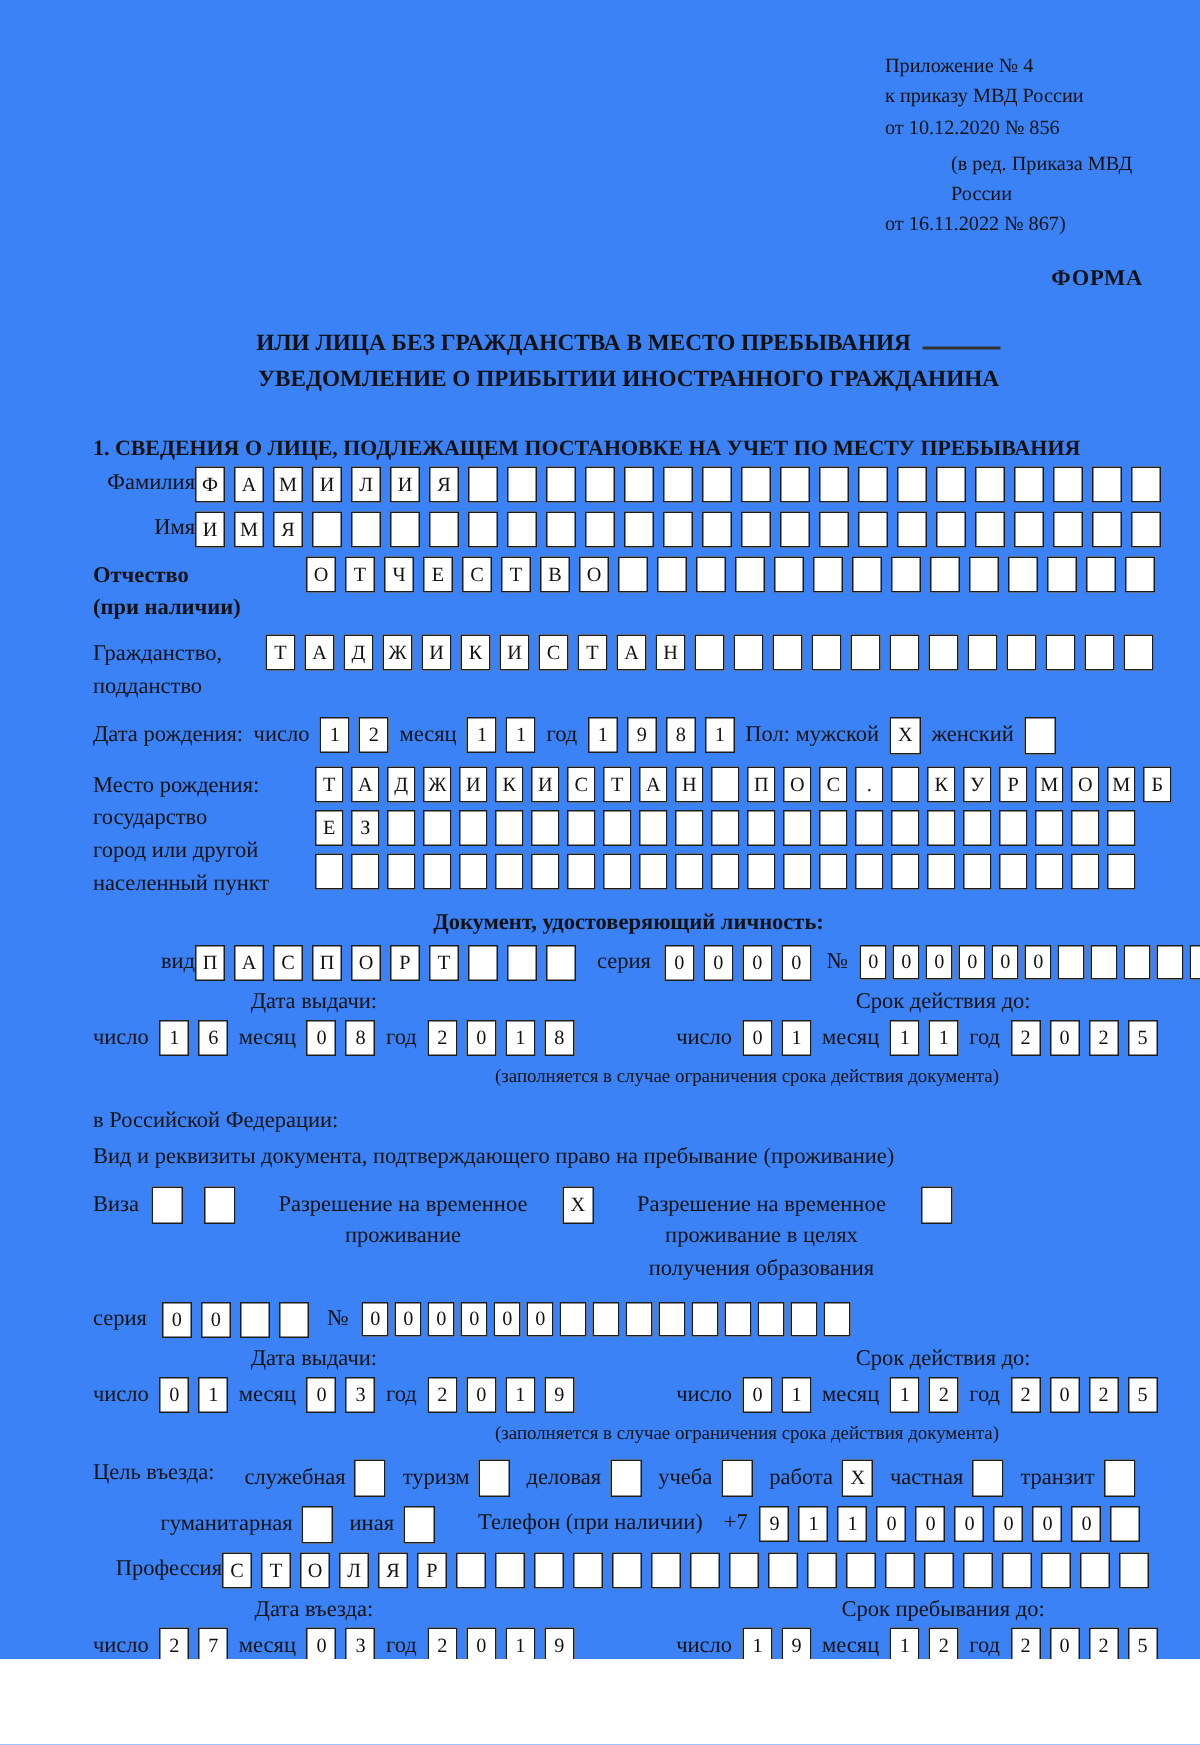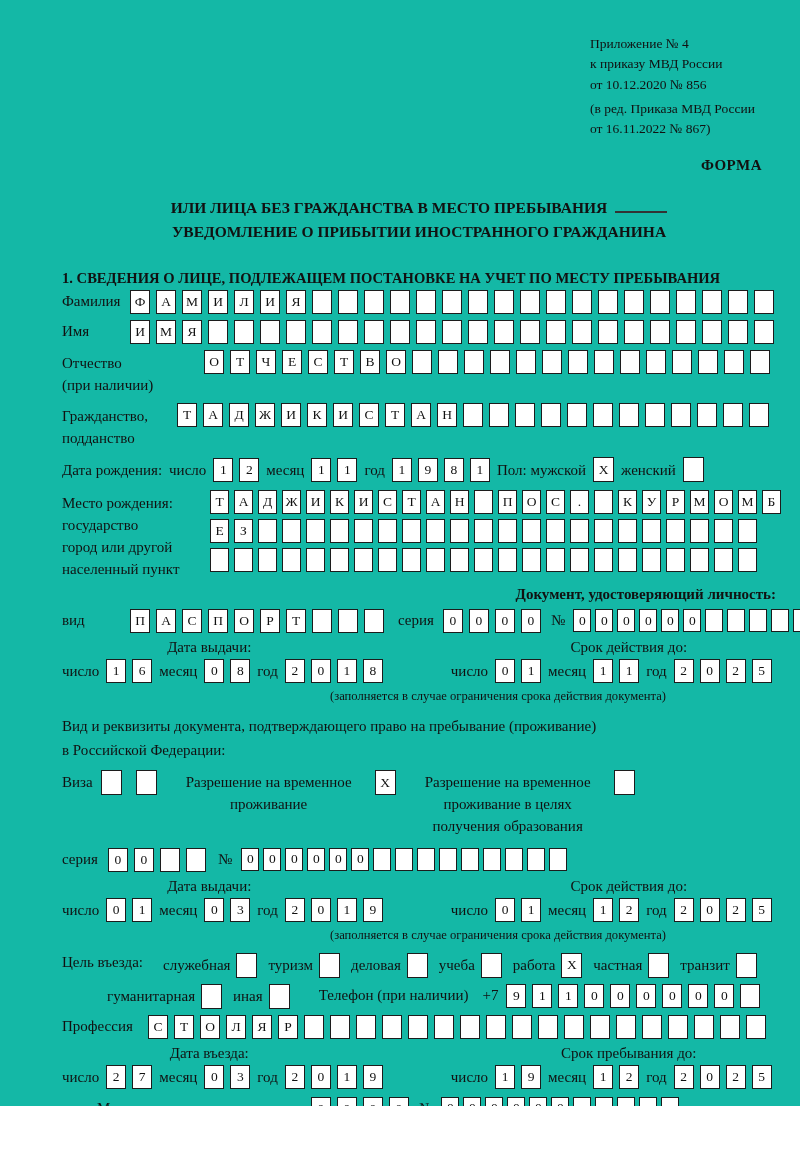--- a/index.html
+++ b/index.html
@@ -1,38 +1,38 @@
 <!DOCTYPE html>
 <html><head>
 <meta charset="utf-8">
 <style>
   html,body{margin:0;padding:0;background:#fff;}
   .page{width:800px;height:1106px;box-sizing:border-box;padding:34px 24px 16px 62px;
         font-family:"Liberation Serif","DejaVu Serif",serif;color:#111;font-size:15px;
-        position:relative;overflow:hidden;background:#14b8a6;}
+        position:relative;overflow:hidden;background:#3b82f6;}
   
   .hdr{margin-left:auto;width:186px;font-size:13.5px;line-height:1.5;}
-  .hdr .rev{margin-top:4px;}
+  .hdr .rev{margin-top:4px;margin-left:44px;}
   .forma{font-weight:bold;text-align:right;padding-right:14px;margin-top:18px;font-size:15px;letter-spacing:.5px;}
   .title{text-align:center;font-weight:bold;font-size:15.5px;margin-top:22px;line-height:1.55;}
   .blank{display:inline-block;width:52px;border-bottom:2px solid #333;height:14px;margin-left:8px;}
   .sect{font-weight:bold;font-size:14.6px;margin-top:26px;margin-bottom:3px;}
   
   .frow{display:flex;align-items:flex-start;margin-bottom:6px;}
-  .lbl{padding-top:3px;flex:0 0 auto;}
+  .lbl{padding-top:3px;flex:0 0 auto;text-align:right;}
   .lblcol{flex:0 0 auto;line-height:1.45;padding-top:3px;}
-  .w68{width:68px;} .w140{width:142px;} .w115{width:115px;} .w148{width:148px;} .w122{width:122px;}
+  .w68{width:68px;} .w140{width:142px;font-weight:bold;} .w115{width:115px;} .w148{width:148px;} .w122{width:122px;}
   .boxes{display:inline-flex;gap:6px;flex:0 0 auto;}
   .cell{box-sizing:border-box;width:20px;height:24px;border:1.6px solid #1c1c1c;display:inline-flex;
         align-items:center;justify-content:center;font-size:13.5px;background:#fff;flex:0 0 auto;}
   .mid{gap:5px;} .mid .cell{width:19px;}
   .tight{gap:4px;} .tight .cell{width:18px;height:23px;}
   .cbx .cell{width:21px;height:25px;}
   .stack{display:flex;flex-direction:column;gap:5px;}
-  .dochdr{text-align:right;font-weight:bold;margin:4px 0 6px 0;}
+  .dochdr{text-align:center;font-weight:bold;margin:4px 0 6px 0;}
   .dhead{display:flex;margin-bottom:3px;gap:20px;}
   .dhead .dh-l{width:300px;text-align:center;}
   .dhead .dh-r{width:300px;text-align:center;margin-left:105px;}
   .dgrp{display:flex;align-items:center;gap:7px;}
   .dgrp.right{margin-left:68px;}
   .dlab{padding-top:1px;}
   .note-right{font-size:12.6px;margin:3px 0 10px 268px;}
   .pair{display:inline-flex;align-items:center;gap:6px;margin-right:11px;justify-content:flex-end;}
   .opt{display:flex;align-items:flex-start;gap:8px;margin-right:14px;}
   .optlbl{text-align:center;line-height:1.45;padding-top:2px;}
@@ -387,22 +387,22 @@
           <span class="cell">2</span>
           <span class="cell">0</span>
           <span class="cell">2</span>
           <span class="cell">5</span>
         </span>
     </div>
   </div>
   <div class="note-right">(заполняется в случае ограничения срока действия документа)</div>
 
   <div class="intro">
+    <div>в Российской Федерации:</div>
     <div>Вид и реквизиты документа, подтверждающего право на пребывание (проживание)</div>
-    <div>в Российской Федерации:</div>
   </div>
 
   <div class="frow mb10">
     <div class="opt">
       <span class="optlbl">Виза</span>
       <span class="boxes cbx">
           <span class="cell"></span>
         </span>
     </div>
     <div class="opt">

